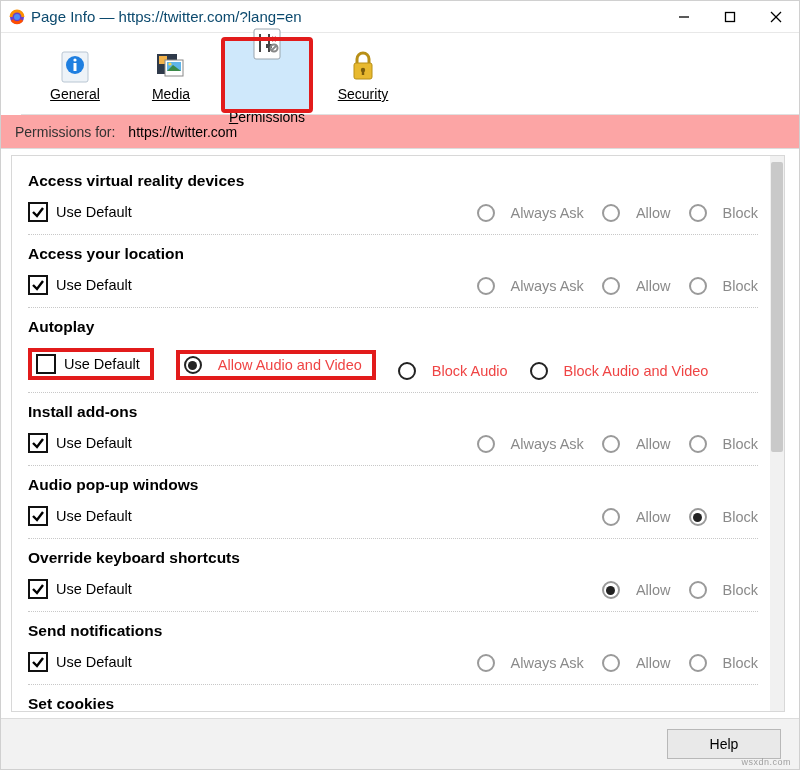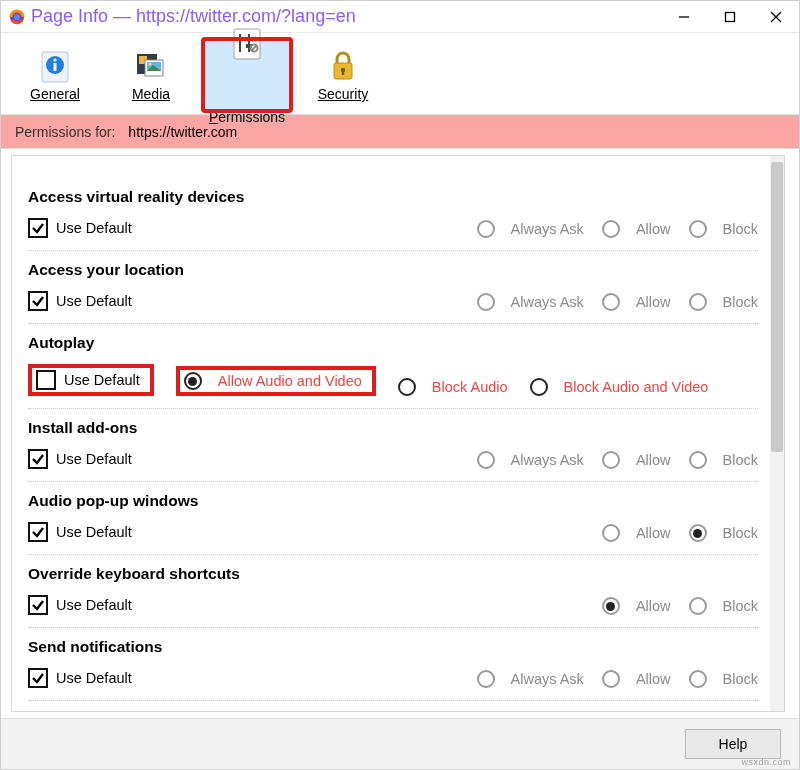--- a/index.html
+++ b/index.html
@@ -4,42 +4,42 @@
 <style>
   * { box-sizing: border-box; font-family: "Segoe UI", Tahoma, sans-serif; }
   html, body { margin: 0; padding: 0; }
   body { width: 800px; height: 770px; background: #fff; font-size: 14.5px; color: #000; }
 
   .window { width: 800px; height: 770px; border: 1px solid #d0d0d0; display: flex; flex-direction: column; position: relative; }
 
   
   .titlebar { height: 32px; display: flex; align-items: center; padding: 0 0 0 8px; border-bottom: 1px solid #e8e8e8; }
   .titlebar .favicon { width: 16px; height: 16px; margin-right: 6px; }
-  .titlebar .title { flex: 1; font-size: 18px; color: #8b5cf6; }
+  .titlebar .title { flex: 1; font-size: 15px; color: #0c4a6e; }
   .titlebar .sysbtn { width: 46px; height: 32px; display: flex; align-items: center; justify-content: center; }
   .titlebar .sysbtn svg { display:block; }
 
   
-  .toolbar { height: 82px; display: flex; align-items: flex-start; padding: 6px 10px 0 10px; gap: 8px; border-bottom: 1px solid #e0e0e0; background: #fff; }
+  .toolbar { height: 82px; display: flex; align-items: flex-start; padding: 6px 10px 0 10px; gap: 8px; border-bottom: 1px solid #e0e0e0; background: #fff; margin-left: 20px; }
   .tab { width: 88px; height: 72px; display: flex; flex-direction: column; align-items: center; justify-content: center; border: 2px solid transparent; border-radius: 2px; position: relative; }
   .tab .iconbox { width: 36px; height: 36px; display:flex; align-items:center; justify-content:center; }
   .tab .label { font-size: 14px; margin-top: 2px; }
   .tab .label .ul { text-decoration: underline; }
   .tab.selected { background: #cfe8fb; border: 1px solid #7bbbe6; gap: 47px; }
   .tab.highlight-red { outline: 4px solid #e21b1b; outline-offset: -2px; }
 
   
   .permfor { height: 34px; background: #fca5a5; border-bottom: 1px solid #dcdcdc; display: flex; align-items: center; padding: 0 14px; font-size: 14px; }
   .permfor .lbl { color: #333; margin-right: 6px; }
   .permfor .url { font-weight: 400; color: #000; margin-left: 7px; }
 
   
   .pane { flex: 1; position: relative; overflow: hidden; border-bottom: 1px solid #dcdcdc; }
   .scrollarea { position: absolute; inset: 6px 14px 6px 10px; border: 1px solid #d8d8d8; overflow: hidden; }
-  .scrollcontent { position: absolute; left: 0; right: 14px; top: 16px; padding: 6px 12px 6px 16px; }
+  .scrollcontent { position: absolute; left: 0; right: 14px; top: 0; padding: 6px 12px 6px 16px; }
   .scrollbar { position: absolute; right: 0; top: 0; bottom: 0; width: 14px; background: #f1f1f1; }
   .scrollthumb { position: absolute; right: 1px; top: 6px; width: 12px; height: 290px; background: #c9c9c9; border-radius: 2px; }
 
   .perm { padding: 10px 0 12px 0; border-bottom: 1px dotted #c8c8c8; }
   .perm:last-child { border-bottom: none; }
   .perm-title { font-weight: 700; font-size: 15.5px; margin-bottom: 8px; }
   .perm-row { display: flex; align-items: flex-end; margin-top: 12px; }
   .perm-row .left { display:flex; align-items:center; gap:8px; }
   .perm-row .right { margin-left: auto; display:flex; align-items:center; gap:18px; }
 
@@ -53,21 +53,21 @@
   .radio { width: 18px; height: 18px; border: 2px solid #222; border-radius: 50%; display:inline-flex; align-items:center; justify-content:center; flex: 0 0 auto; }
   .radio .dot { width: 9px; height: 9px; border-radius: 50%; background:#222; display:none; }
   .radio.sel .dot { display:block; }
   .opt { display:flex; align-items:center; gap:16px; white-space: nowrap; }
   .opt-label { color:#ef4444; }
 
   .redbox { border: 4px solid #e21b1b; padding: 2px 10px 2px 4px; display:inline-flex; align-items:center; gap:8px; }
 
   
   .footer { height: 50px; display:flex; align-items:center; justify-content:flex-end; padding: 0 18px; background:#f2f2f2; }
-  .help-btn { width: 96px; height: 30px; background:#e9e9e9; border:1px solid #b8b8b8; display:flex; align-items:center; justify-content:center; font-size:14px; }
+  .help-btn { width: 114px; height: 30px; background:#e9e9e9; border:1px solid #b8b8b8; display:flex; align-items:center; justify-content:center; font-size:14px; }
 
   .watermark { position:absolute; right:8px; bottom:2px; font-size:9px; color:#a0a0a0; letter-spacing:0.5px; }
 </style>
 </head>
 <body>
 
 <div class="window">
 
   <div class="titlebar">
     <span class="favicon">

